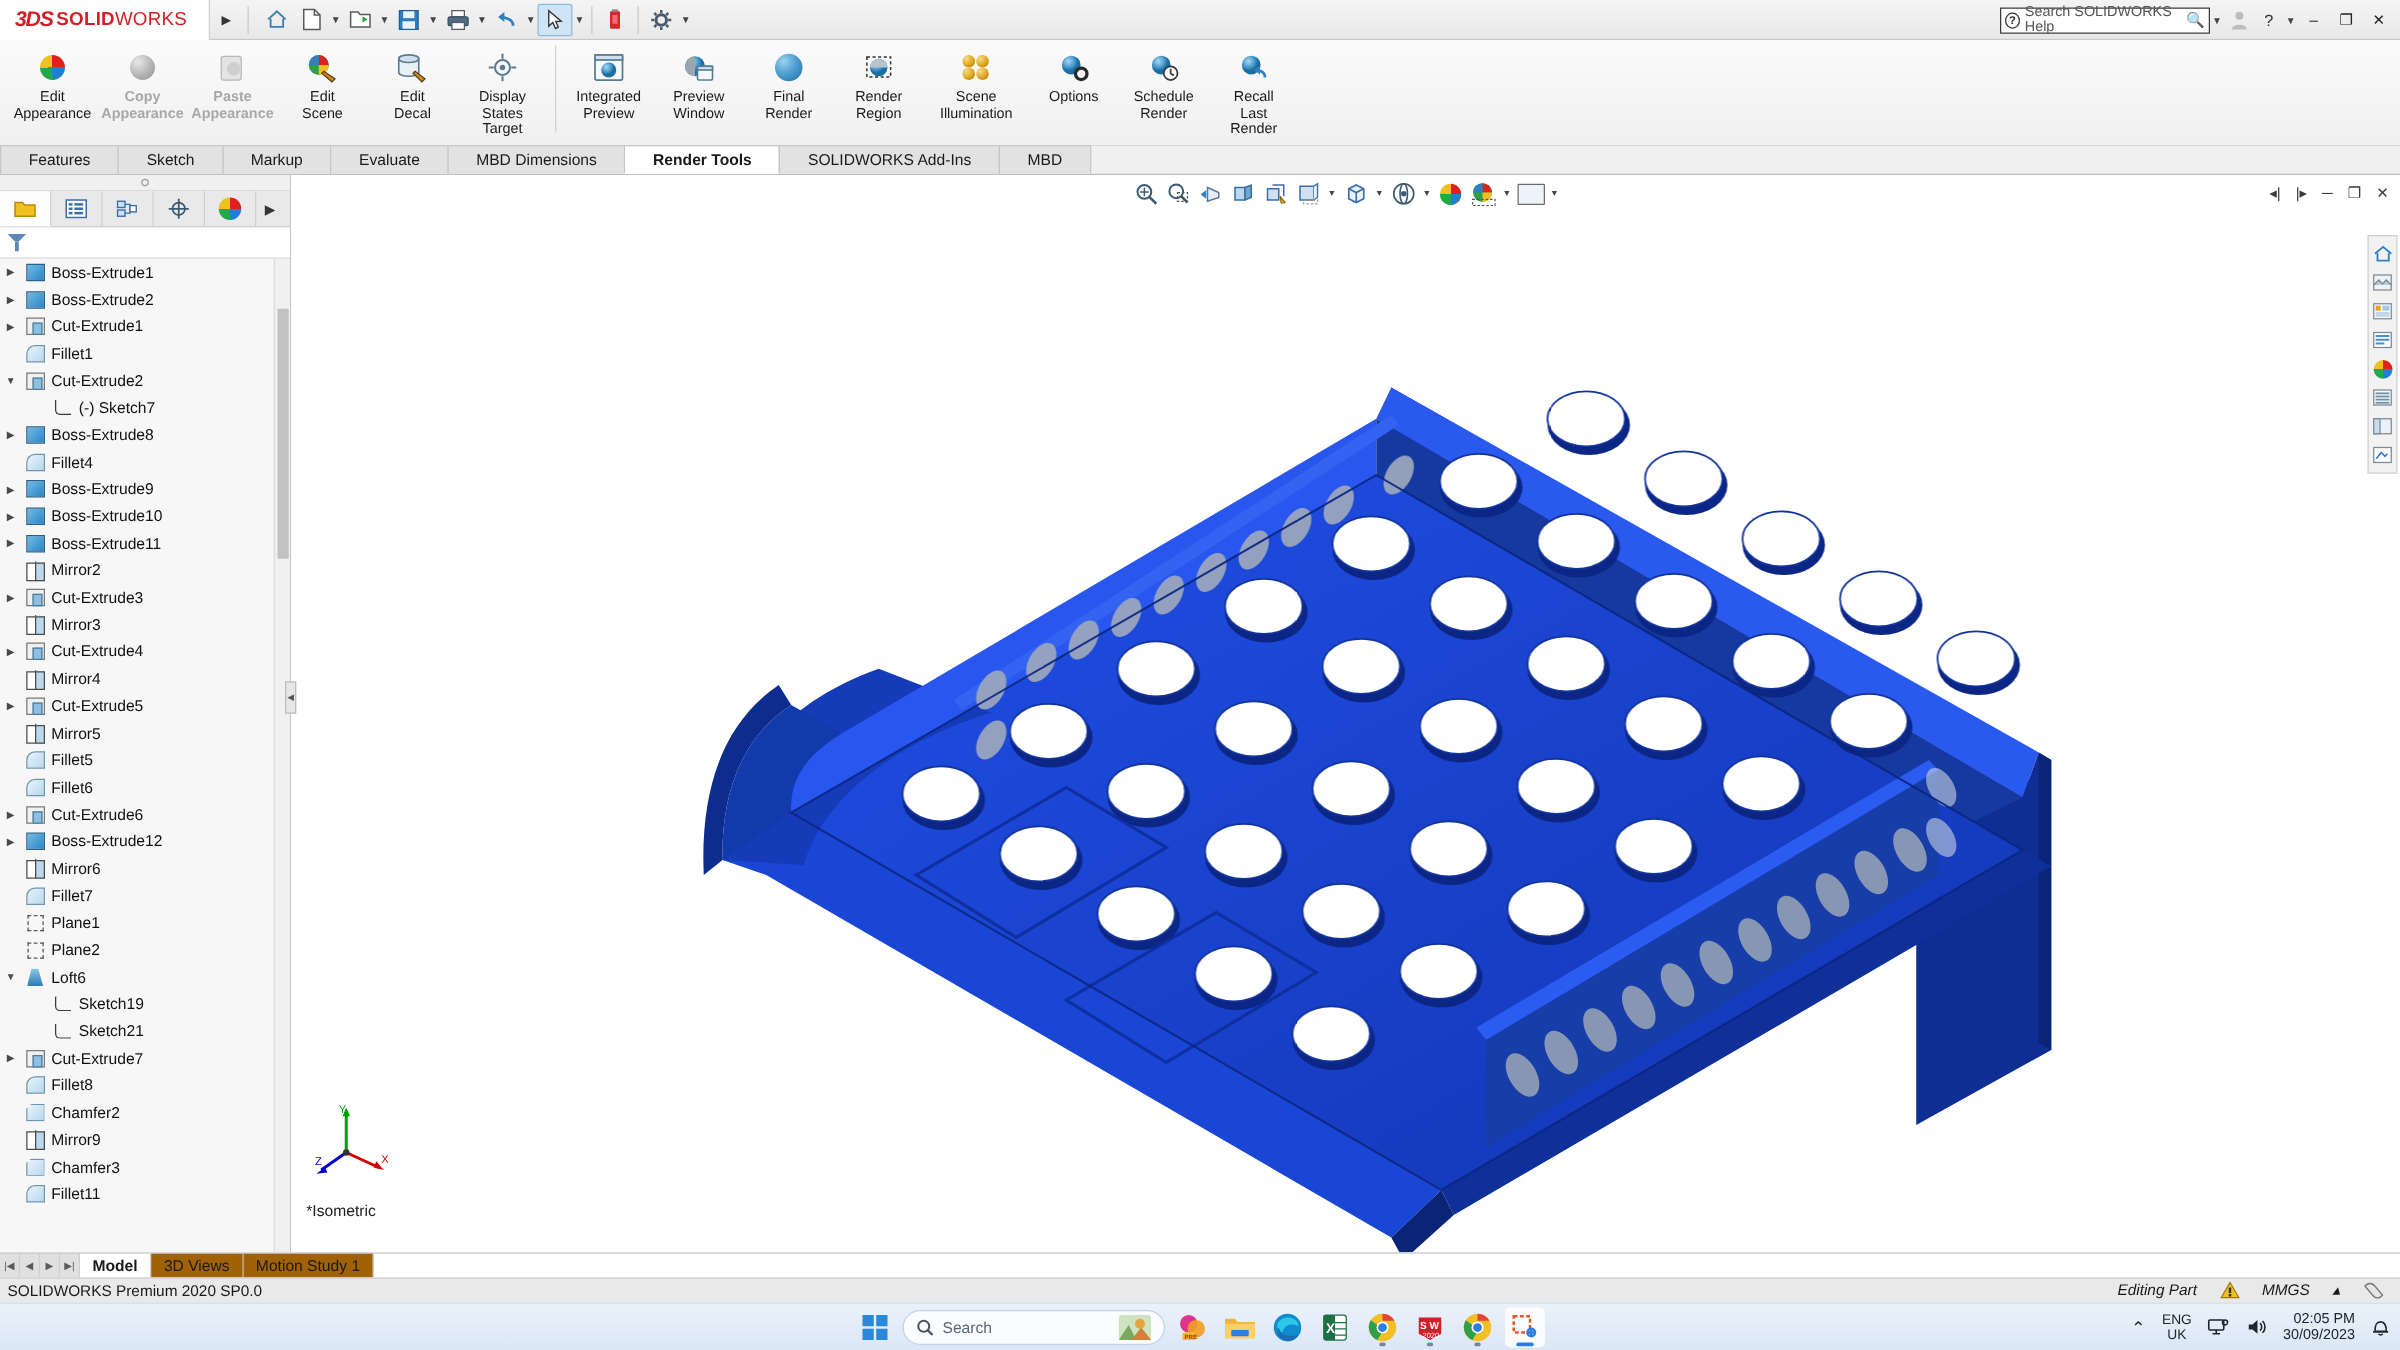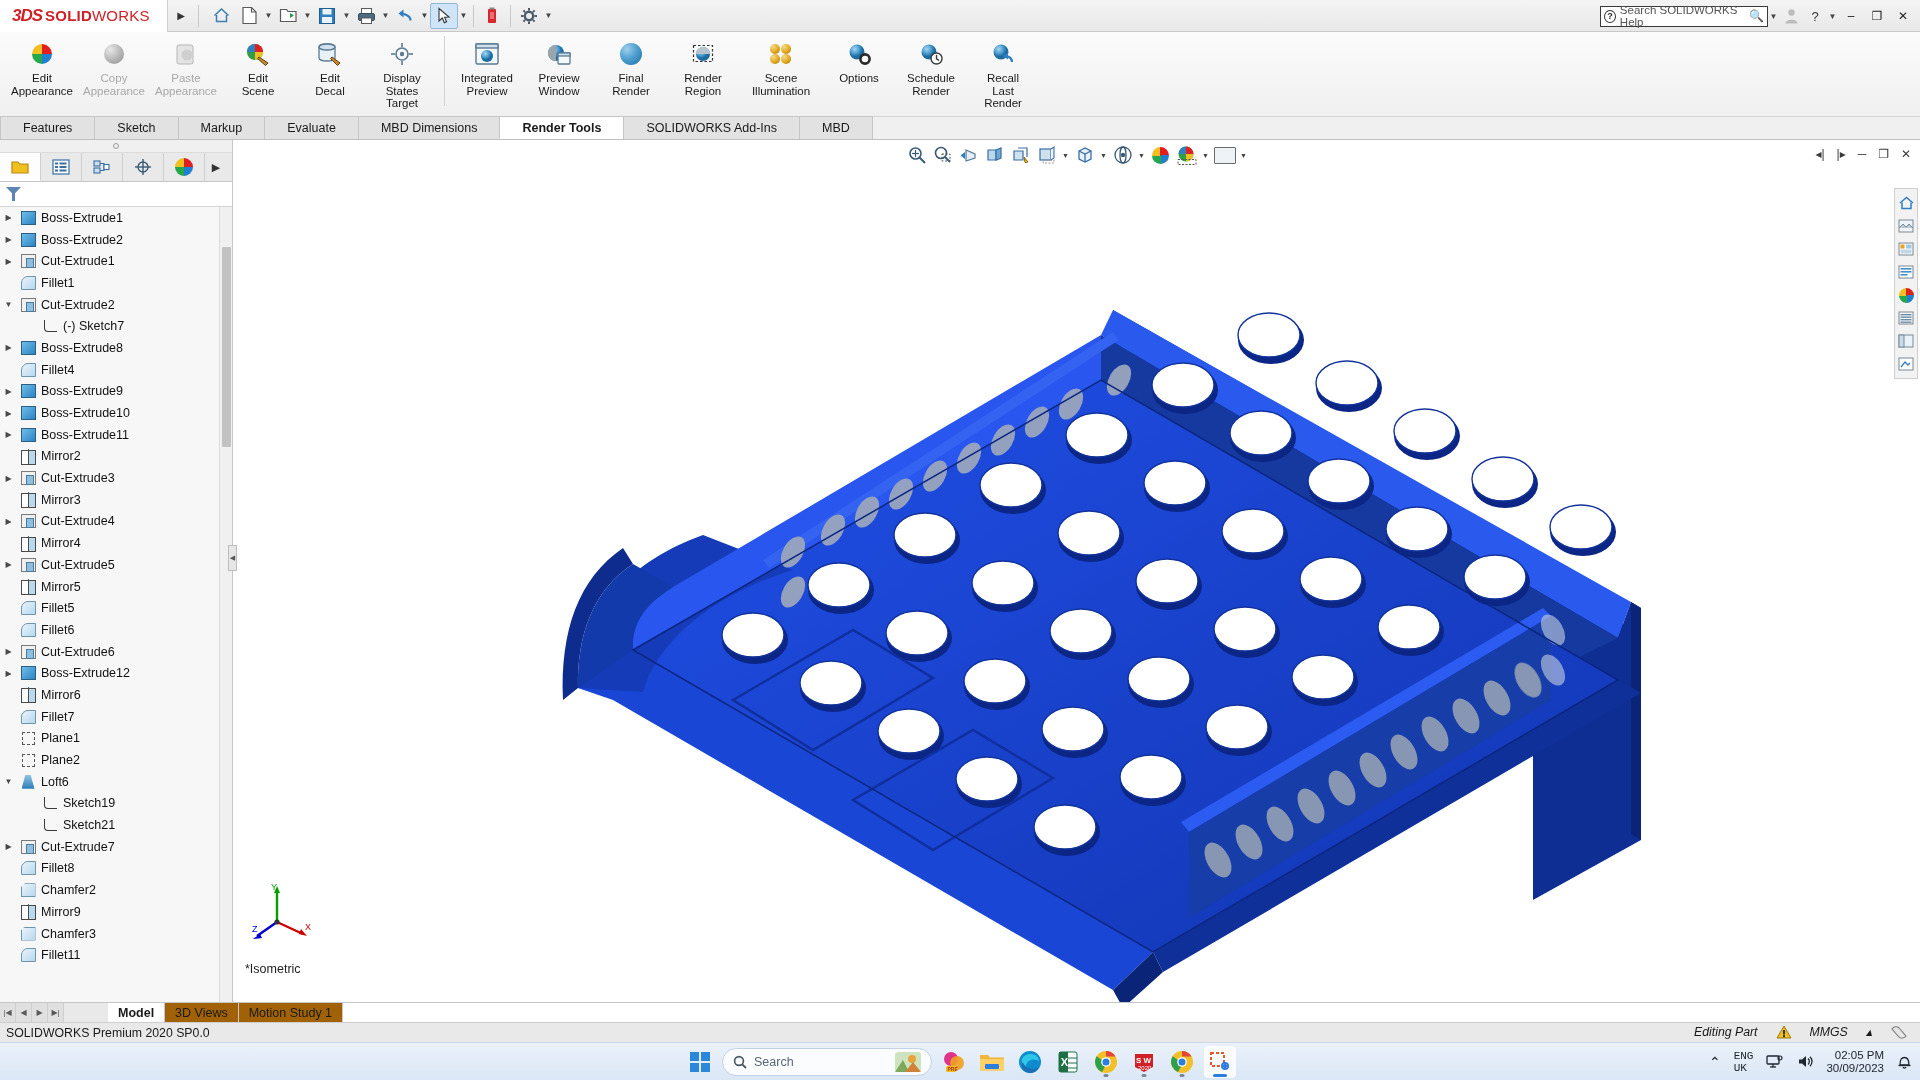--- a/index.html
+++ b/index.html
@@ -62,21 +62,21 @@
     position: absolute; top: 32px; left: 0; width: 1920px; height: 85px;
     background: linear-gradient(#fbfbfb,#f0f0f0);
     border-bottom: 1px solid #d6d6d6;
     display: flex; align-items: flex-start; padding-left: 6px;
   }
   .rb-item {
     width: 72px; min-width:62px; display: flex; flex-direction: column; align-items: center;
     padding-top: 6px; text-align: center; font-size: 11.5px; color: #1a1a1a; line-height: 12.5px;
   }
   .rb-item.wide { width: 84px; }
-  .rb-item.dim { color: #a8a8a8; }
+  .rb-item.dim { color: #a8a8a8; font-weight: bold; }
   .rb-ico { width: 34px; height: 32px; display:flex; align-items:center; justify-content:center; margin-bottom:2px; }
   .rb-sep { width: 1px; height: 70px; background: #d2d2d2; margin: 4px 6px 0 6px; }
 
   
   .sphere { width: 20px; height: 20px; border-radius: 50%;
     background: radial-gradient(circle at 32% 28%, #9ed0ee 0%, #4f9fd0 45%, #1d6da3 100%); display:inline-block;}
   .sphere.grey { background: radial-gradient(circle at 32% 28%, #e8e8e8 0%, #bdbdbd 45%, #8e8e8e 100%); }
   .ball4 { width: 22px; height: 20px; position: relative; }
   .ball4 i { position:absolute; width:10px;height:10px;border-radius:50%;
     background: radial-gradient(circle at 32% 28%, #f6d98a 0%, #e0a81e 55%, #9a6e00 100%); }
@@ -176,21 +176,21 @@
 
   
   .modeltabs {
     position: absolute; left: 0; bottom: 58px; width: 1920px; height: 20px;
     background: #e9e9e9; border-top: 1px solid #c5c5c5;
     display: flex; align-items: stretch; font-size: 12.5px;
   }
   .navbtn { width: 16px; display:flex;align-items:center;justify-content:center; font-size:8px;color:#5a5a5a;
     border-right:1px solid #cfcfcf; background:#e0e0e0;}
   .mtab { padding: 0 10px; display:flex;align-items:center; border-right:1px solid #c8c8c8; background:#a16207; color:#1a1a1a;}
-  .mtab.active { background:#ffffff; font-weight:bold;margin-left:44px; }
+  .mtab.active { background:#ffffff; font-weight:bold; }
   .mtab-fill { flex:1; background:#ffffff; }
 
   .statusbar {
     position: absolute; left: 0; bottom: 38px; width: 1920px; height: 20px;
     background: #e9e9e9; border-top: 1px solid #cecece;
     display: flex; align-items: center; font-size: 12.3px; color: #1a1a1a; padding: 0 6px;
   }
   .sb-right { margin-left: auto; display: flex; gap: 18px; padding-right: 6px; font-style: italic; }
 
   .taskbar {
@@ -205,21 +205,21 @@
     width: 210px; height: 28px; background: #fbfcfe; border: 1px solid #c3d2e4; border-radius: 14px;
     display: flex; align-items: center; padding: 0 10px; font-size: 12.5px; color: #5a6675; gap: 7px;
   }
   .tb-app { width: 32px; height: 32px; display:flex;align-items:center;justify-content:center; position:relative; border-radius:4px;}
   .tb-app.active { background: #ffffffcc; }
   .tb-app .dot { position:absolute; bottom:1px; left:50%; transform:translateX(-50%);
     width: 5px; height: 3px; border-radius: 2px; background: #7a8798; }
   .tb-app.active .dot { width: 14px; background:#2b7de0; }
   .tray { position: absolute; right: 8px; display: flex; align-items: center; gap: 13px;
     font-size: 11px; color: #20262e; }
-  .tray .lang { line-height: 12px; font-family: Liberation Mono, monospace; }
+  .tray .lang { text-align: center; line-height: 12px; }
   .tray .clock { text-align: right; line-height: 13px; font-size: 11.5px; }
 
   svg { display: block; }
 </style>
 </head>
 <body>
 
 <div class="app">
 
   <div class="titlebar">

